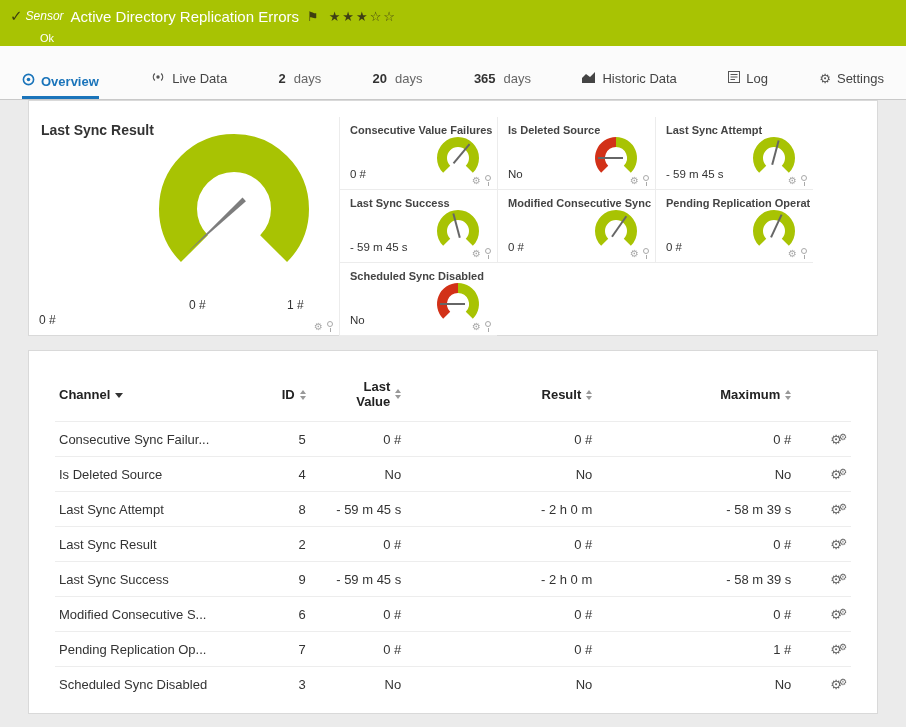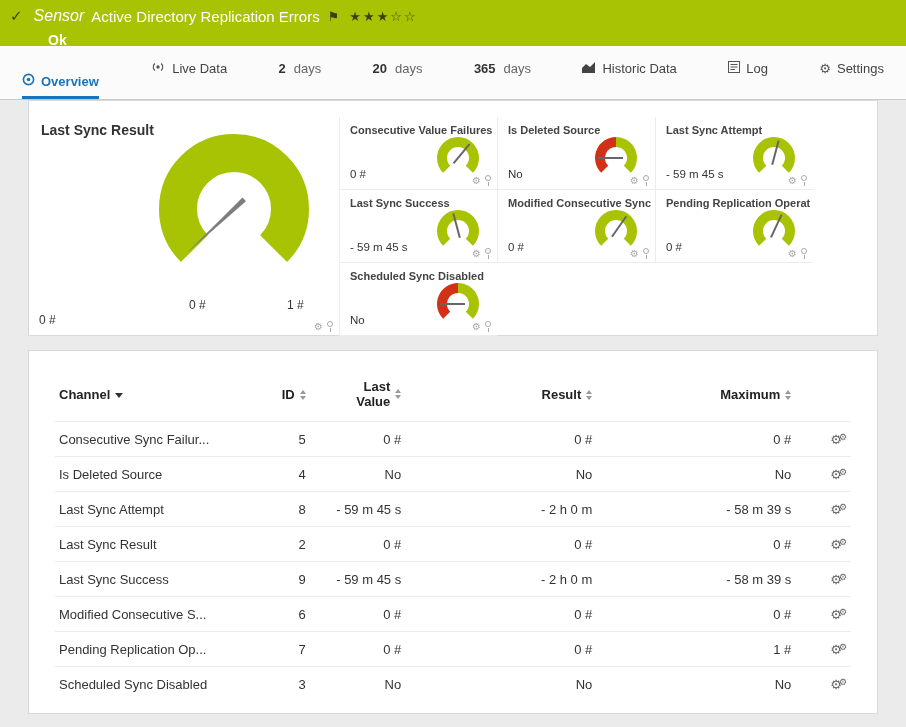--- a/index.html
+++ b/index.html
@@ -11,34 +11,34 @@
   html,body{width:906px;height:727px;overflow:hidden}
   body{
     background:#ebebeb;
     font-family:"Liberation Sans","DejaVu Sans",sans-serif;
     color:#333;
   }
   
   .topbar{background:var(--brand-green);height:46px;padding:5px 10px 0;color:#fff}
   .topbar-row1{display:flex;align-items:center;height:22px}
   .check-glyph{color:#3e3e10;font-weight:bold;font-size:15px}
-  .kind-label{font-style:italic;font-size:16px;margin-left:11px}
+  .kind-label{font-style:italic;font-size:12px;margin-left:3px}
   .sensor-title{font-weight:normal;font-size:15px;margin-left:7px}
   .flag-glyph{color:#3e3e10;font-size:13px;margin-left:8px;cursor:pointer}
   .stars{margin-left:10px;font-size:13px;letter-spacing:2px;cursor:pointer}
   .stars span{color:#3f3f16}
-  .ok-label{display:inline-block;margin-left:38px;margin-top:5px;font-size:14px;font-weight:bold}
+  .ok-label{display:inline-block;margin-left:30px;margin-top:5px;font-size:11px;font-weight:normal}
   
   .tabstrip{
     background:#fbfbfb;border-bottom:1px solid #c9c9c9;height:54px;
     display:flex;align-items:flex-end;justify-content:space-between;
     padding:0 22px;
   }
   .tab{display:flex;align-items:center;gap:6px;font-size:13px;color:#444;
-       padding-bottom:20px;border-bottom:3px solid transparent;cursor:pointer;white-space:nowrap}
+       padding-bottom:10px;border-bottom:3px solid transparent;cursor:pointer;white-space:nowrap}
   .tab.active{color:var(--active-blue);font-weight:bold;border-bottom-color:var(--active-blue);padding-bottom:7px}
   .tab .num{font-weight:bold;color:#333}
   .tab .unit{color:#666;margin-left:2px}
   .gear-char{font-size:13px;color:#555;line-height:1}
   .ov-ring{fill:none;stroke:var(--active-blue);stroke-width:1.6}
   .ov-dot{fill:var(--active-blue)}
   .ico-stroke{stroke:#555;fill:none;stroke-width:1.3}
   .ico-fill{fill:#555}
   .ico-dark{fill:#444}
   

